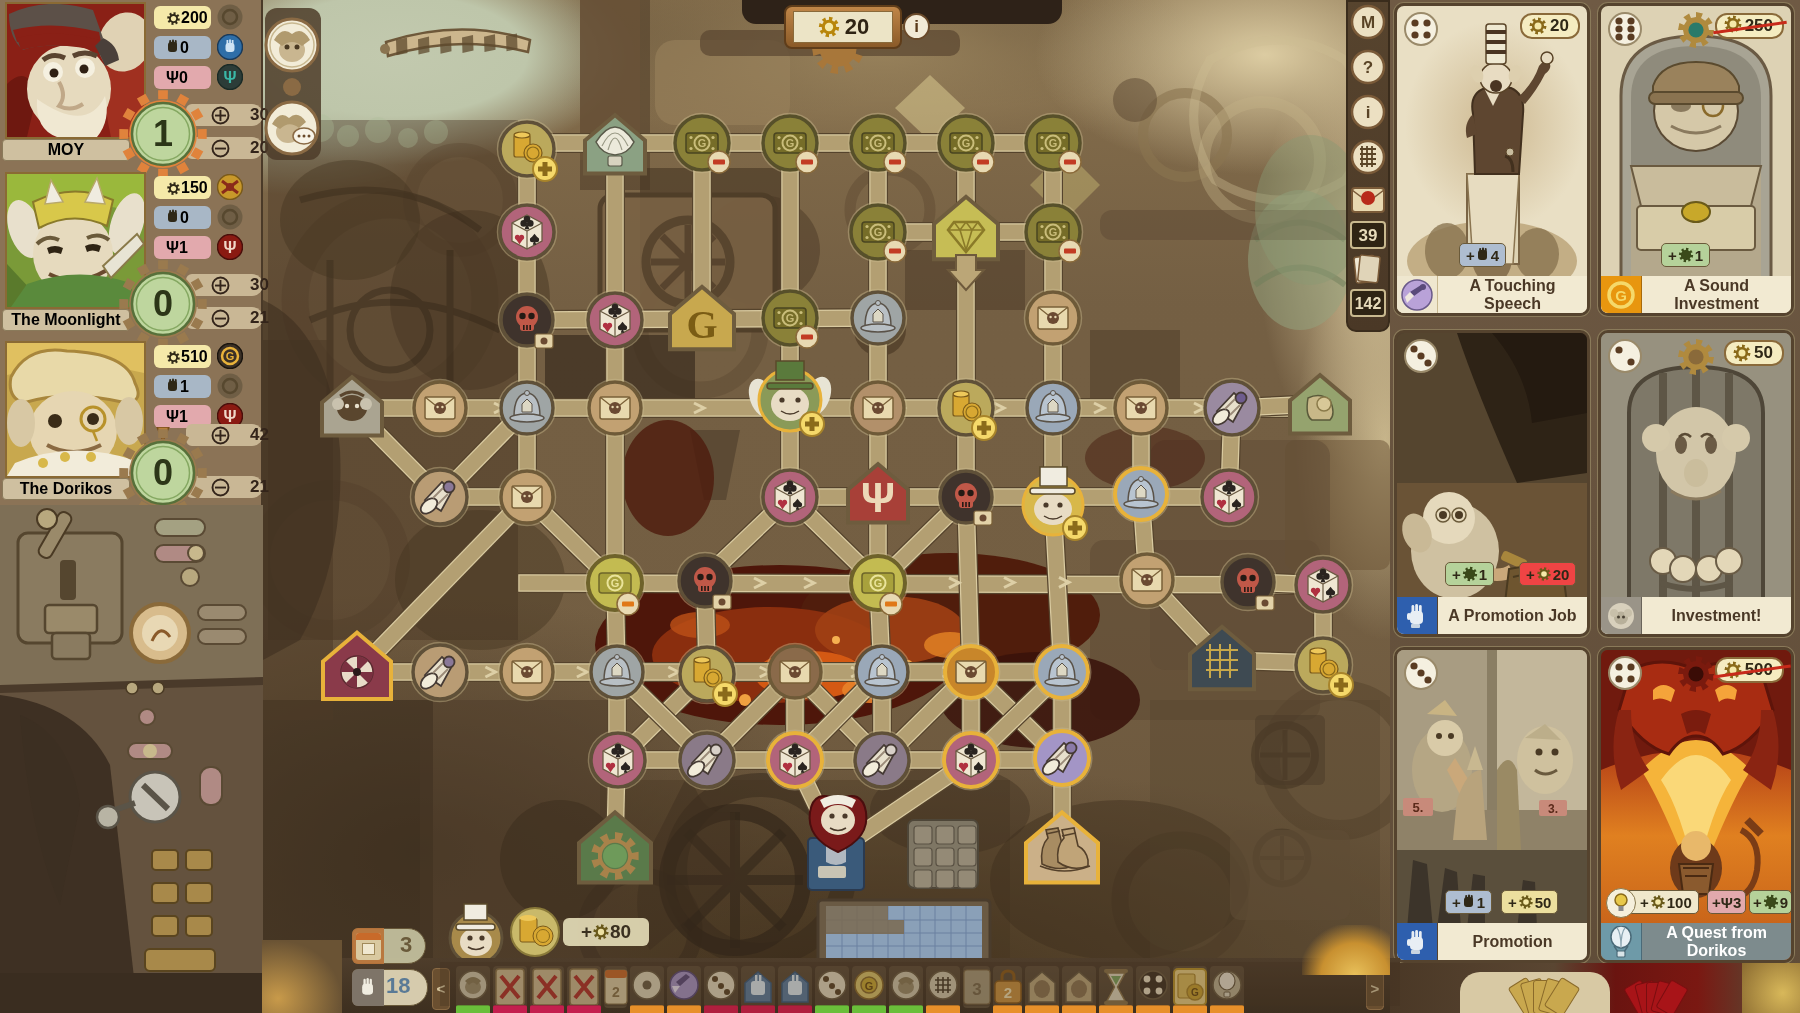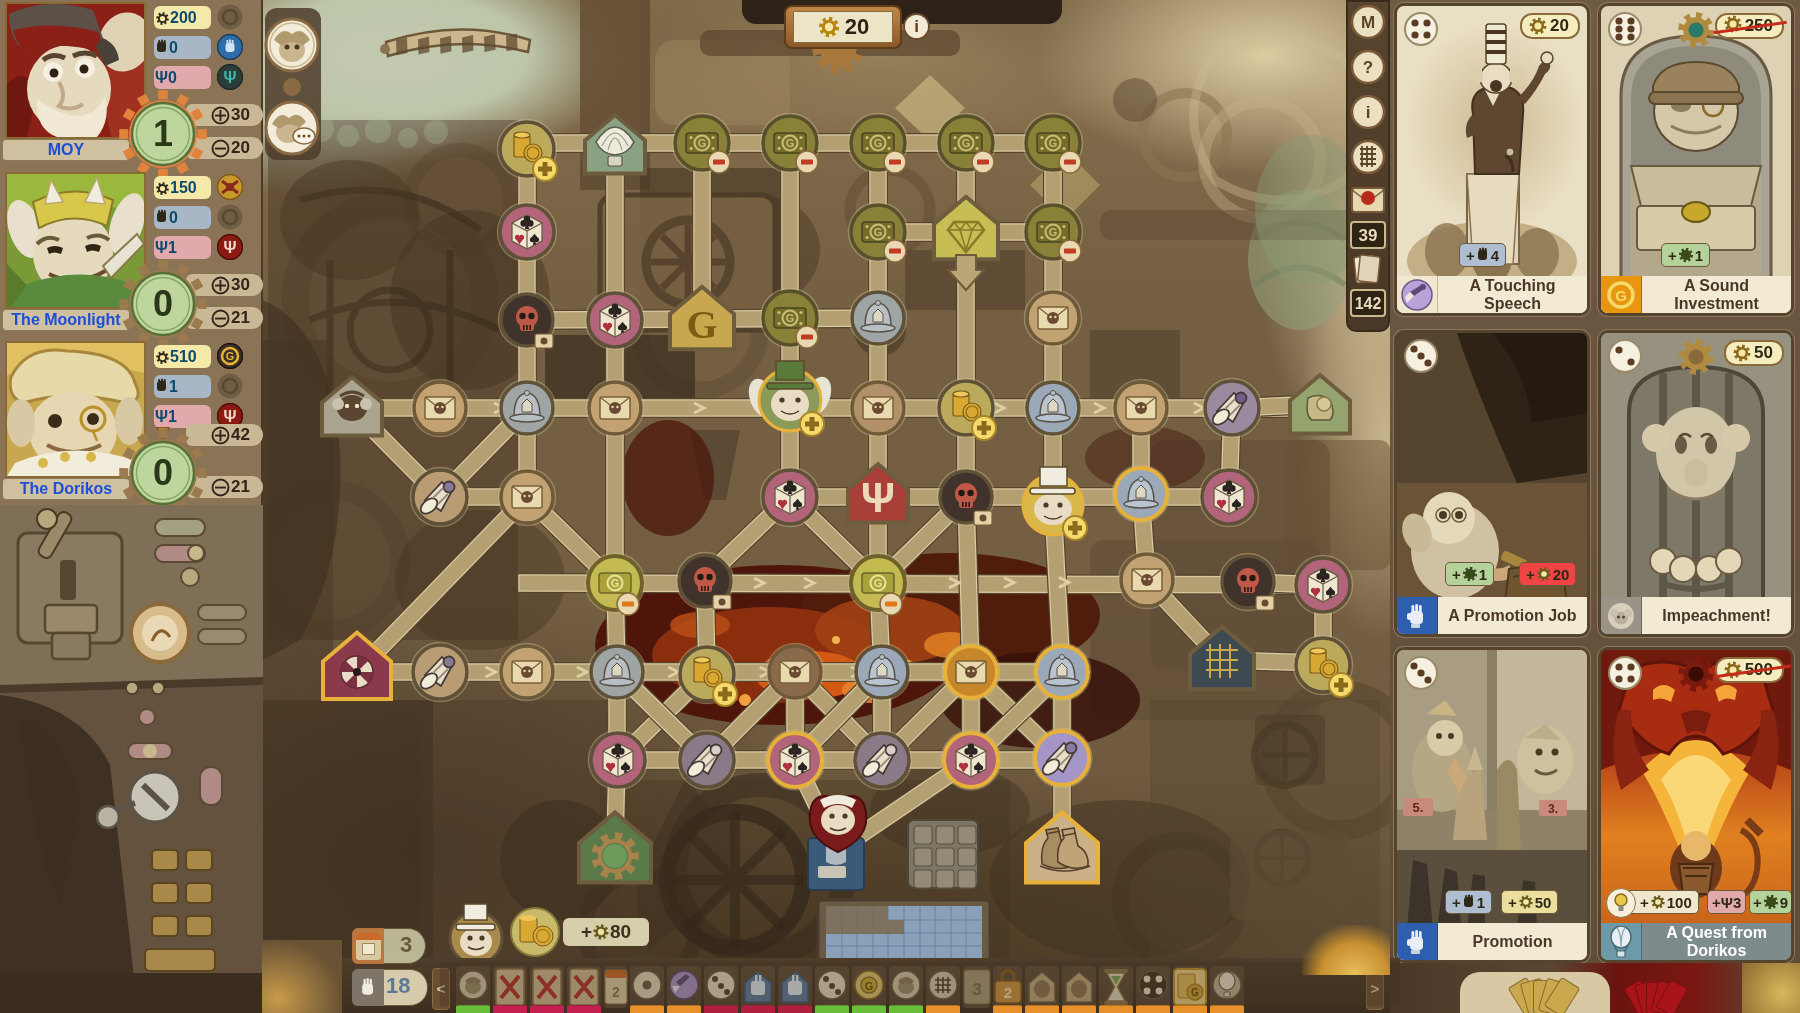--- a/index.html
+++ b/index.html
@@ -10,23 +10,23 @@
   radial-gradient(ellipse 230px 120px at 1265px 55px, #dccca2 0%, rgba(220,204,162,0) 100%),
   radial-gradient(ellipse 120px 230px at 1378px 250px, #d2c096 0%, rgba(210,192,150,0) 100%),
   radial-gradient(ellipse 90px 200px at 1385px 440px, #c4b288 0%, rgba(196,178,136,0) 100%),
   radial-gradient(ellipse 330px 100px at 880px 55px, #96805a 0%, rgba(150,128,90,0) 100%),
   radial-gradient(ellipse 260px 80px at 700px 40px, #6e5a3e 0%, rgba(110,90,62,0) 100%),
   radial-gradient(ellipse 200px 70px at 1000px 35px, #6e5a3e 0%, rgba(110,90,62,0) 100%),
   radial-gradient(ellipse 420px 260px at 420px 850px, #4c3b28 0%, rgba(76,59,40,0) 100%),
   radial-gradient(ellipse 700px 220px at 850px 980px, #46351f 0%, rgba(70,53,31,0) 100%),
   linear-gradient(180deg, #87704d 0%, #79634706 30%, #735e4286 60%, #5a473179 100%),
   #745f43;}
-.resbox {position:absolute;left:154px;width:57px;height:23px;border-radius:6px;font-weight:bold;font-size:16px;color:#0c4a6e;padding-left:1px;line-height:23px;}
-.namebar {position:absolute;left:2px;width:128px;height:22px;background:#cfc0a0;border:1px solid #8a7a5a;border-radius:4px;text-align:center;font-weight:bold;font-size:16px;color:#1d4ed8;line-height:20px;}
-.statbar {position:absolute;left:186px;width:77px;height:22px;background:#c9b795;border-radius:6px 11px 11px 6px;font-weight:bold;font-size:17px;color:#33241a;line-height:22px;padding-left:45px;}
+.resbox {position:absolute;left:154px;width:57px;height:23px;border-radius:6px;font-weight:bold;font-size:16px;color:#000000;padding-left:12px;line-height:23px;}
+.namebar {position:absolute;left:2px;width:128px;height:22px;background:#cfc0a0;border:1px solid #8a7a5a;border-radius:4px;text-align:center;font-weight:bold;font-size:16px;color:#000000;line-height:20px;}
+.statbar {position:absolute;left:186px;width:77px;height:22px;background:#c9b795;border-radius:6px 11px 11px 6px;font-weight:bold;font-size:17px;color:#33241a;line-height:22px;padding-left:64px;}
 .card {position:absolute;width:196px;border-radius:10px;border:3px solid #55432e;overflow:hidden;box-shadow:0 0 0 1px #8a7a5a;}
 .ctitle {position:absolute;left:0;bottom:0;width:100%;height:37px;background:#f2ead2;display:flex;}
 .ctxt {flex:1;text-align:center;font-weight:bold;color:#4a3826;font-size:16px;line-height:18px;display:flex;align-items:center;justify-content:center;}
 .cicon {width:41px;height:37px;flex:none;display:flex;align-items:center;justify-content:center;}
 .cost {position:absolute;top:7px;right:7px;background:#f5ecc0;border:2px solid #8a6a3a;border-radius:12px;height:26px;padding:0 9px 0 6px;font-weight:bold;font-size:17px;color:#2f2817;display:flex;align-items:center;gap:2px;}
 .dotc {position:absolute;top:6px;left:7px;width:34px;height:34px;background:#f5f0e0;border:2px solid #9a8a6a;border-radius:50%;display:flex;align-items:center;justify-content:center;}
 .chip {position:absolute;height:24px;border-radius:5px;border:1.5px solid #6a5a3a;font-weight:bold;font-size:15px;color:#2f2817;display:flex;align-items:center;padding:0 6px;gap:1px;}
 </style></head><body>
 <div id="board"></div>
 <svg class="abs" style="left:0;top:0" width="1800" height="1013">
@@ -1458,21 +1458,21 @@
       <div class="cicon" style="background:#9a9488;border-right:1.5px solid #6a645a">
    <svg width="30" height="30">
           <circle cx="15" cy="15" r="13" fill="#d8d0bc"></circle>
           <ellipse cx="15" cy="17" rx="7" ry="6.5" fill="#b8b09a"></ellipse>
           <circle cx="8" cy="12" r="4" fill="#c8c0aa"></circle>
           <circle cx="22" cy="12" r="4" fill="#c8c0aa"></circle>
           <circle cx="12.5" cy="16" r="1.5" fill="#4a4234"></circle>
           <circle cx="17.5" cy="16" r="1.5" fill="#4a4234"></circle>
         </svg>
  </div>
-      <div class="ctxt">Impeachment!</div>
+      <div class="ctxt">Investment!</div>
     </div>
 </div>
 <div class="card" style="left:1394px;top:647px;height:316px;background:#b3a78d">
  <svg class="abs" style="left:0;top:0" width="190" height="279">
   <rect x="0" y="0" width="95" height="190" fill="#a89c82"></rect>
   <rect x="95" y="0" width="95" height="190" fill="#c3b79b"></rect>
   <rect x="90" y="0" width="10" height="200" fill="#8a7e64"></rect>
   <rect x="0" y="160" width="190" height="40" fill="#8f8268"></rect>
   <rect x="0" y="160" width="190" height="40" fill="#8f8268"></rect>
   <rect x="0" y="200" width="190" height="79" fill="#5a4f3c"></rect>

